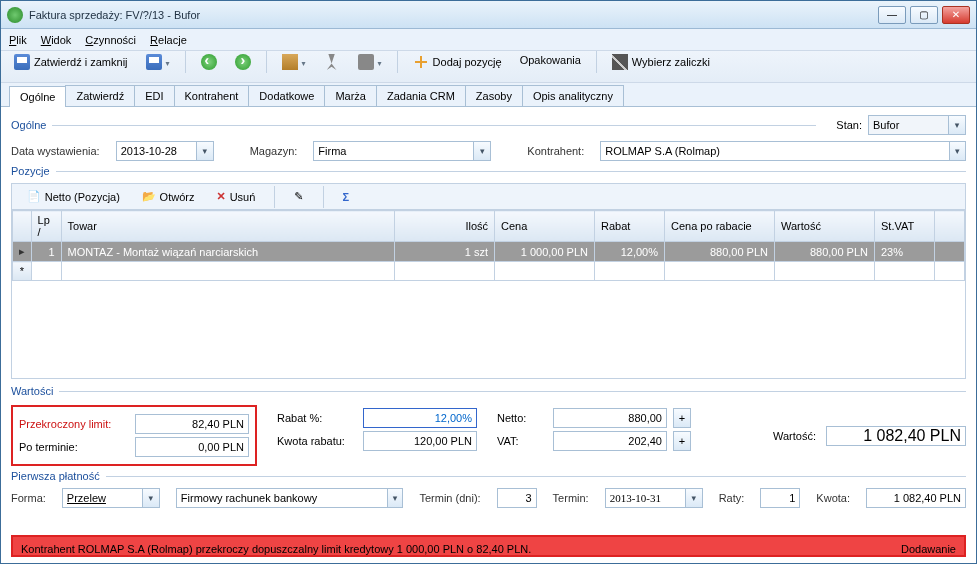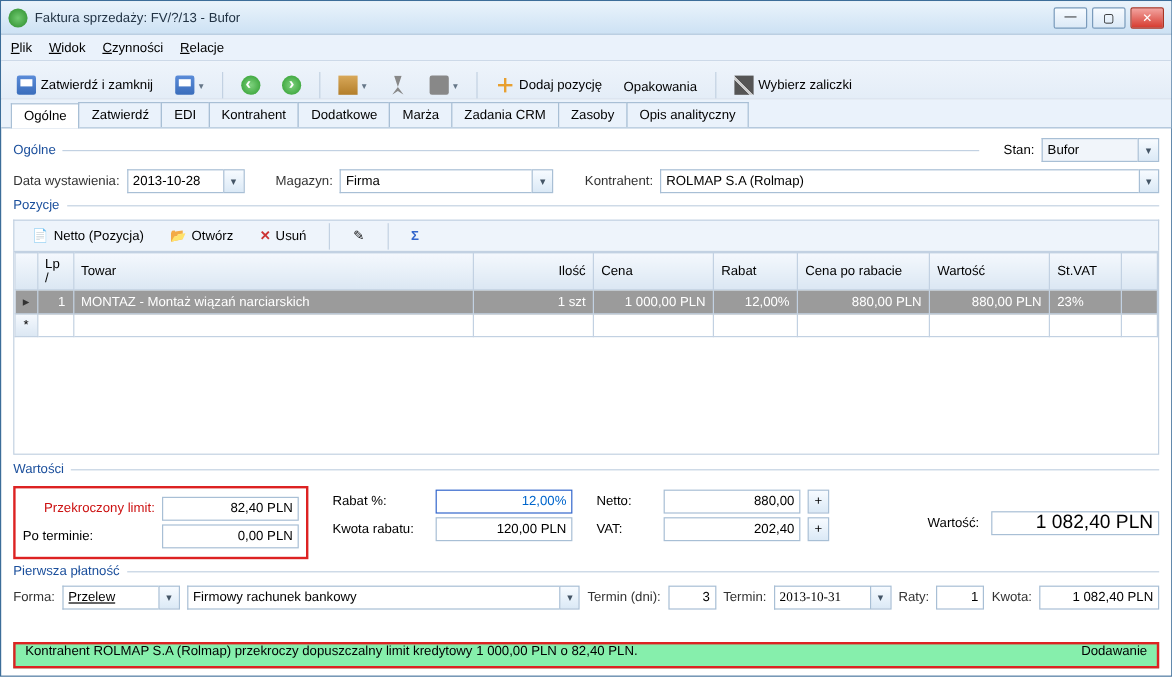--- a/index.html
+++ b/index.html
@@ -7,21 +7,21 @@
 .window { width: 977px; height: 564px; background: #fff; border: 1px solid #3c6d99; display: flex; flex-direction: column; }
 .titlebar { height: 28px; background: linear-gradient(#eaf3fb, #cde2f4); display: flex; align-items: center; padding: 0 6px; border-bottom: 1px solid #9cb9d4; }
 .tb-icon { width: 16px; height: 16px; background: radial-gradient(circle,#6fc96f,#2a8a2a); border-radius: 50%; margin-right: 6px; }
 .tb-title { flex: 1; color: #234; }
 .tb-btns { display: flex; gap: 4px; }
 .tb-btn { width: 28px; height: 18px; border: 1px solid #7a9bbb; background: linear-gradient(#f7fbff,#dbe9f6); border-radius: 2px; display: flex; align-items: center; justify-content: center; font-size: 10px; cursor: pointer; }
 .tb-btn.close { background: linear-gradient(#f3a4a0,#d63b2f); color: #fff; border-color: #a32; }
 .menubar { height: 22px; background: #eaf2fb; display: flex; align-items: center; padding: 0 8px; gap: 14px; border-bottom: 1px solid #cdd9e8; }
 .menubar span { cursor: pointer; }
 .menubar span u { text-decoration: underline; }
-.toolbar { height: 32px; background: linear-gradient(#eef4fb,#e4edf7); display: flex; align-items: flex-end; padding: 0 6px; gap: 4px; border-bottom: 1px solid #cdd9e8; }
+.toolbar { height: 32px; background: linear-gradient(#eef4fb,#e4edf7); display: flex; align-items: flex-start; padding: 0 6px; gap: 4px; border-bottom: 1px solid #cdd9e8; }
 .tbtn { display: flex; align-items: center; gap: 4px; padding: 2px 6px; border: 1px solid transparent; border-radius: 3px; cursor: pointer; }
 .tsep { width: 1px; height: 22px; background: #c2d1e2; margin: 0 4px; }
 .ico { width: 16px; height: 16px; display: inline-block; }
 .ico-save { background: linear-gradient(#5a8bd8,#3a6dbb); border-radius: 2px; position: relative; }
 .ico-save::after{content:"";position:absolute;top:3px;left:3px;width:10px;height:6px;background:#fff;}
 .ico-arrow-l,.ico-arrow-r{border-radius:50%;background:radial-gradient(circle,#7fd27f,#2a9a2a);position:relative;}
 .ico-arrow-l::after{content:"‹";position:absolute;left:4px;top:-2px;color:#fff;font-size:14px;font-weight:bold;}
 .ico-arrow-r::after{content:"›";position:absolute;left:6px;top:-2px;color:#fff;font-size:14px;font-weight:bold;}
 .ico-tools{background:linear-gradient(#d8a85a,#b37e2a);}
 .ico-cut{background:#888;clip-path:polygon(30% 0,70% 0,50% 60%,80% 100%,50% 80%,20% 100%,50% 60%);}
@@ -31,44 +31,44 @@
 .ico-plus::before{left:7px;top:2px;width:2px;height:12px;}
 .ico-plus::after{top:7px;left:2px;height:2px;width:12px;}
 .ico-wand{background:linear-gradient(45deg,#555 40%,#ccc 40%,#ccc 50%,#555 50%);}
 .tabstrip { height: 24px; background: #eaf2fb; display: flex; align-items: flex-end; padding: 0 8px; border-bottom: 1px solid #a8bfd5; }
 .tab { padding: 4px 10px; border: 1px solid #a8bfd5; border-bottom: none; background: #eaf2fb; margin-right: -1px; cursor: pointer; }
 .tab.active { background: #fff; position: relative; top: 1px; }
 .content { flex: 1; padding: 6px 10px 2px 10px; display: flex; flex-direction: column; overflow: hidden; }
 .fieldset-line { display: flex; align-items: center; margin: 2px 0 4px 0; }
 .fieldset-line .fslabel { color: #1b4f9c; margin-right: 6px; }
 .fieldset-line .fsrule { flex: 1; height: 1px; background: #c2d1e2; }
-.row { display: flex; align-items: center; gap: 6px; margin: 2px 0; }
+.row { display: flex; align-items: center; gap: 16px; margin: 2px 0; }
 .row label { color: #333; }
 input.text, select.text { height: 20px; border: 1px solid #a8bfd5; padding: 1px 4px; background: #fff; }
 input.text[readonly]{background:#f1f5fa;}
 .combo { display: inline-flex; }
 .combo input { border-right: none; }
 .combo .dd { width: 18px; height: 20px; border: 1px solid #a8bfd5; background: linear-gradient(#f7fbff,#dbe9f6); display:flex;align-items:center;justify-content:center;cursor:pointer;font-size:9px;color:#456;}
 .gridtoolbar { height: 26px; display: flex; align-items: center; gap: 8px; border: 1px solid #c2d1e2; border-bottom: none; padding: 0 8px; background: #eef4fb; margin-top: 2px;}
 .gridbox { border: 1px solid #c2d1e2; height: 170px; display:flex;flex-direction:column; overflow:hidden;}
 table.grid { width: 100%; border-collapse: collapse; }
 table.grid th { background: linear-gradient(#f4f8fd,#dbe7f3); border: 1px solid #c2d1e2; padding: 3px 6px; font-weight: normal; text-align: left; }
 table.grid td { border: 1px solid #c2d1e2; padding: 3px 6px; }
 table.grid tr.selrow td { background: #9b9b9b; color: #fff; }
 table.grid td.price-hl { background: #fffbe0; color: #333; }
 .rowmarker { width: 18px; text-align: center; background: linear-gradient(#f4f8fd,#dbe7f3);}
 .valuesbox { display:flex; gap:20px; align-items:flex-start; margin-top:4px;}
 .redbox { border: 2px solid #d22; padding: 4px 6px; }
 .valrow { display:flex; align-items:center; gap:6px; margin:3px 0;}
 .valrow .lab { width: 110px; }
-.valrow .red { color:#c11;text-align:right; }
+.valrow .red { color:#c11; }
 .numfield { width: 114px; text-align: right; height:20px; border:1px solid #a8bfd5; padding:1px 4px;}
 .numfield.big { width: 140px; font-size: 16px; }
 .plusbtn { width:18px;height:20px;border:1px solid #a8bfd5;background:linear-gradient(#f7fbff,#dbe9f6);display:flex;align-items:center;justify-content:center;cursor:pointer;}
-.statusbar { height: 22px; background: #86efac; border: 2px solid #d22; margin: 4px 10px 6px 10px; display:flex;align-items:flex-start;padding:0 8px;}
+.statusbar { height: 22px; background: #ef4444; border: 2px solid #d22; margin: 4px 10px 6px 10px; display:flex;align-items:flex-end;padding:0 8px;}
 .statusbar .msg { flex:1; }
 .sep-dot::before{content:"▾";font-size:8px;color:#678;}
 </style>
 </head>
 <body>
 
 <div class="window">
   <div class="titlebar">
     <div class="tb-icon"></div>
     <div class="tb-title">Faktura sprzedaży: FV/?/13 - Bufor</div>

